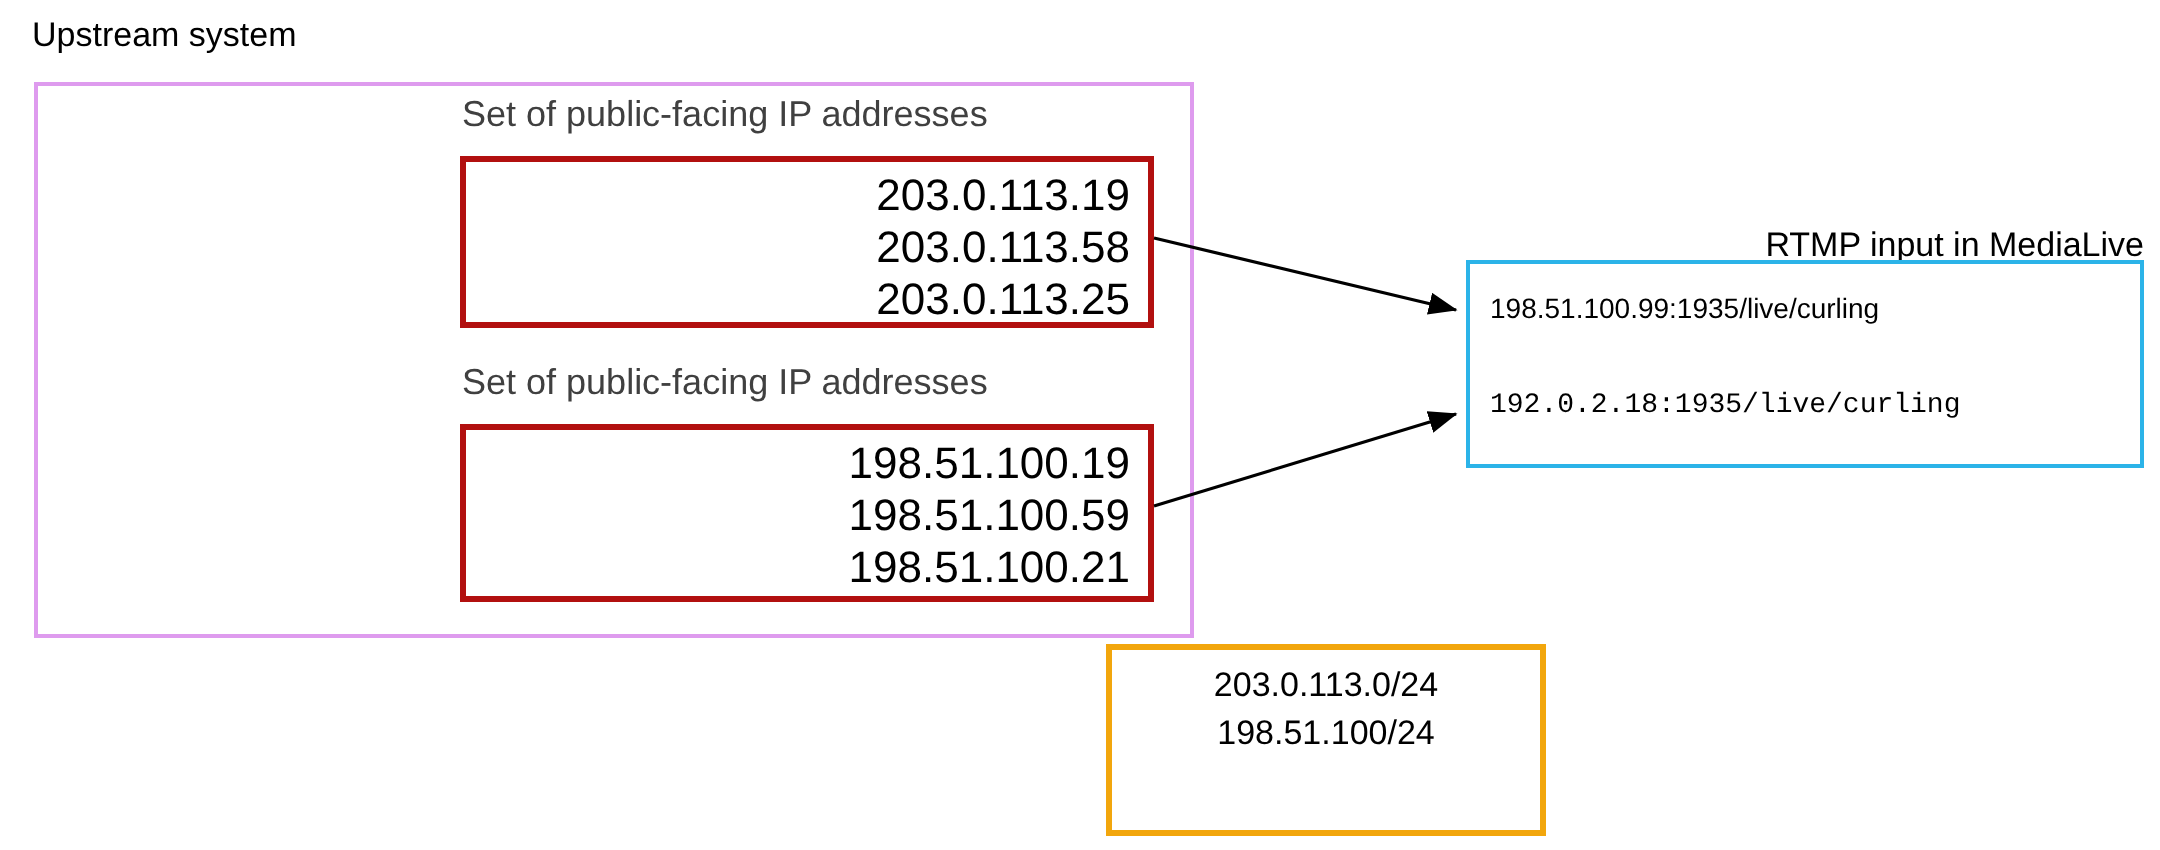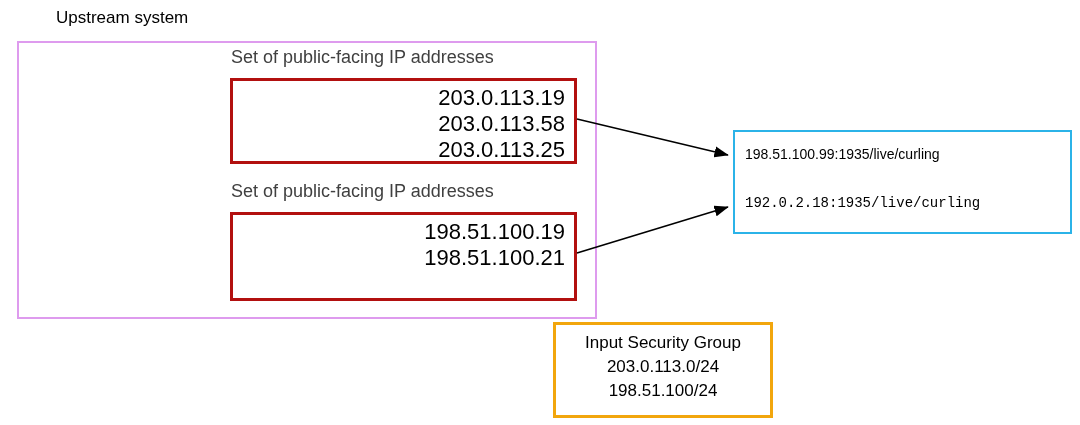--- a/index.html
+++ b/index.html
@@ -17,21 +17,20 @@
   }
   .abs { position: absolute; }
 
   
   #upstream-label {
     left: 16px;
     top: 8px;
     font-size: 17px;
     color: #000000;
     white-space: nowrap;
-    margin-left: 40px;
   }
   #upstream-box {
     left: 17px;
     top: 41px;
     width: 580px;
     height: 278px;
     border: 2px solid #DE9BEE;
     box-sizing: border-box;
     background: transparent;
   }
@@ -136,31 +135,32 @@
   <div class="abs ip-box" id="ip-box-1">
     <div class="ip-line">203.0.113.19</div>
     <div class="ip-line">203.0.113.58</div>
     <div class="ip-line">203.0.113.25</div>
   </div>
 
   <div class="abs set-caption" id="set-caption-2">Set of public-facing IP addresses</div>
 
   <div class="abs ip-box" id="ip-box-2">
     <div class="ip-line">198.51.100.19</div>
+    <div class="ip-line">198.51.100.59</div>
     <div class="ip-line">198.51.100.21</div>
   </div>
 
+  <div class="abs" id="rtmp-caption">RTMP input in MediaLive</div>
 
   <div class="abs" id="rtmp-box">
     <div class="rtmp-line" id="rtmp-line-1">198.51.100.99:1935/live/curling</div>
     <div class="rtmp-line" id="rtmp-line-2">192.0.2.18:1935/live/curling</div>
   </div>
 
   <div class="abs" id="isg-box">
-    <div class="isg-line">Input Security Group</div>
     <div class="isg-line">203.0.113.0/24</div>
     <div class="isg-line">198.51.100/24</div>
   </div>
 
   <svg class="abs" id="arrows" viewBox="0 0 1080 425">
     <defs>
       <marker id="arrowhead" markerWidth="9" markerHeight="7" refX="8.5" refY="3.5" orient="auto" markerUnits="strokeWidth">
         <polygon points="0 0, 9 3.5, 0 7" fill="#000000"></polygon>
       </marker>
     </defs>

